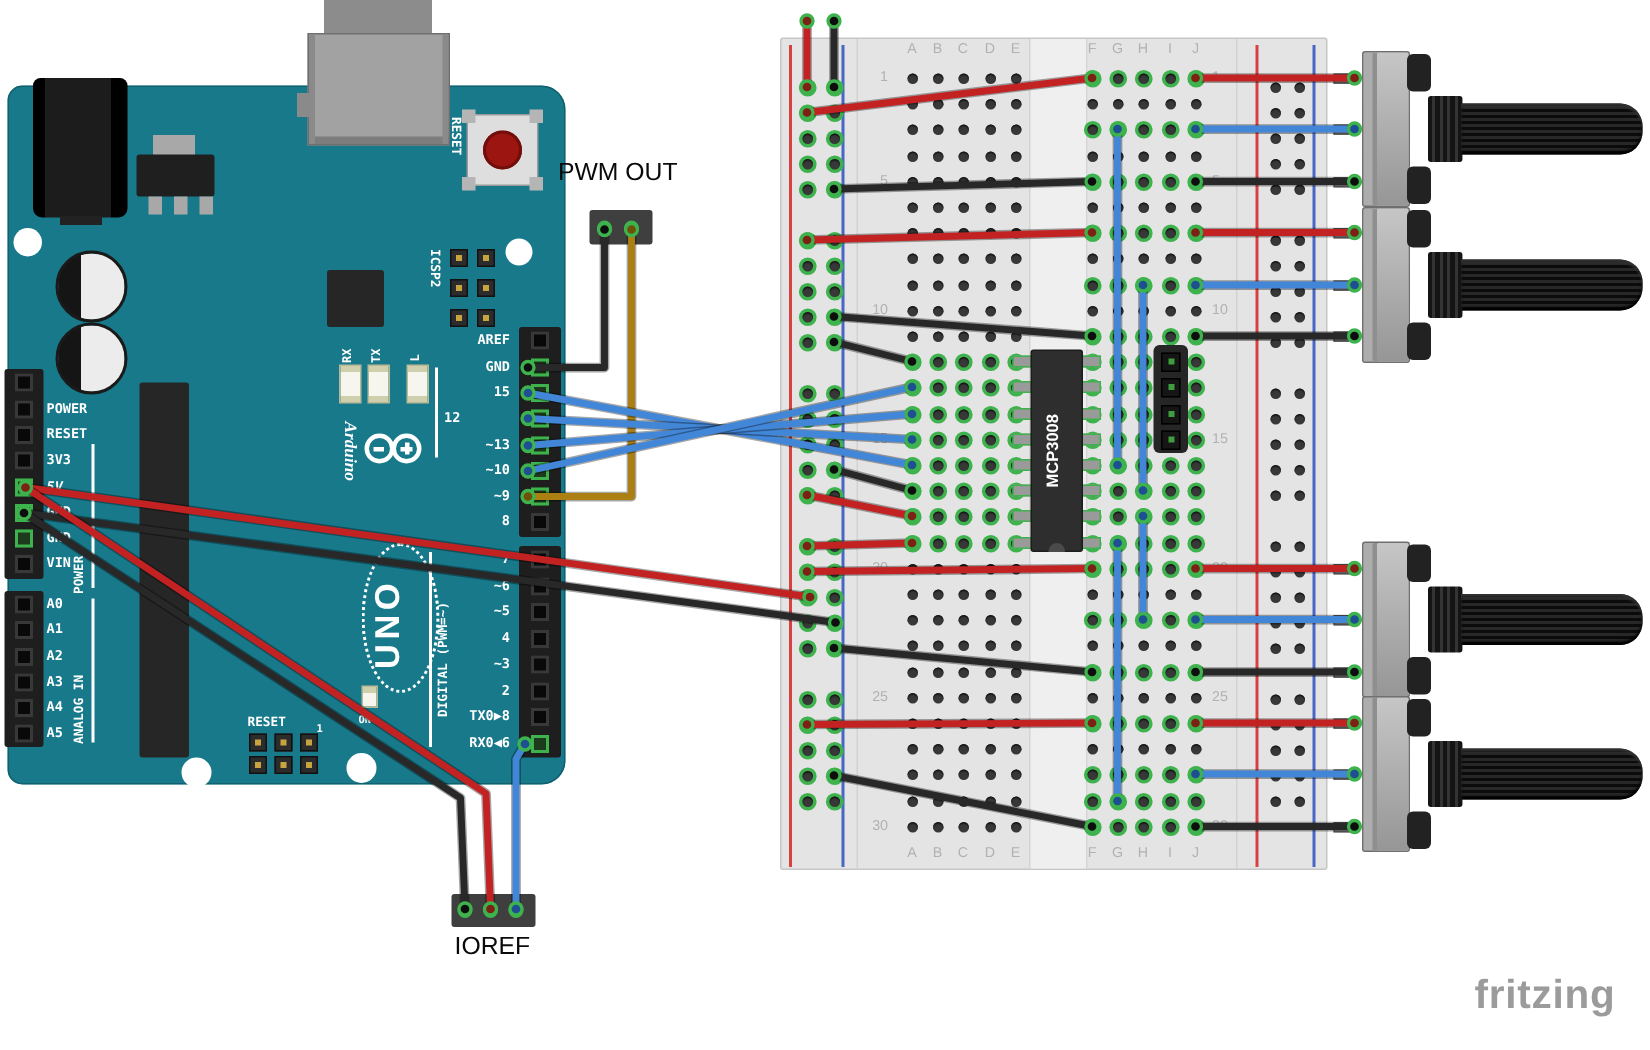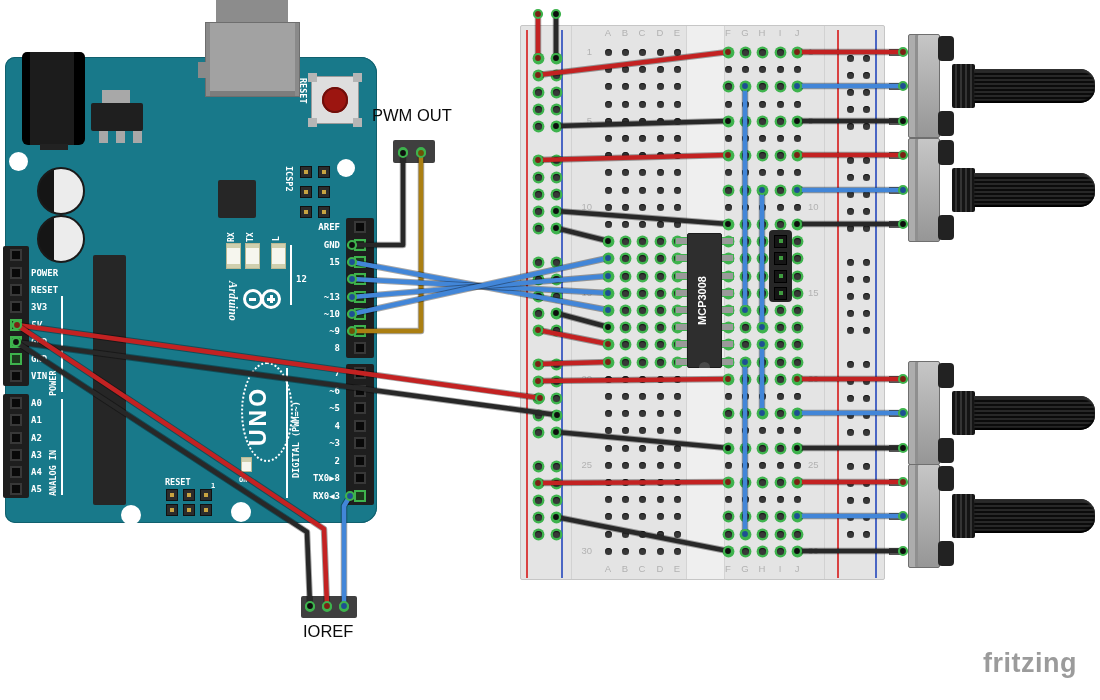--- a/index.html
+++ b/index.html
@@ -135,21 +135,21 @@
       <div class="silk" style="left: 296px; top: 403px; width: 44px; text-align: right;">~5</div>
       <div class="pin" style="left: 354px; top: 420px;"></div>
       <div class="silk" style="left: 296px; top: 421px; width: 44px; text-align: right;">4</div>
       <div class="pin" style="left: 354px; top: 437px;"></div>
       <div class="silk" style="left: 296px; top: 438px; width: 44px; text-align: right;">~3</div>
       <div class="pin" style="left: 354px; top: 455px;"></div>
       <div class="silk" style="left: 296px; top: 456px; width: 44px; text-align: right;">2</div>
       <div class="pin" style="left: 354px; top: 472px;"></div>
       <div class="silk" style="left: 296px; top: 473px; width: 44px; text-align: right;">TX0▶8</div>
       <div class="pin ring" style="left: 354px; top: 490px;"></div>
-      <div class="silk" style="left: 296px; top: 491px; width: 44px; text-align: right;">RX0◀3</div>
+      <div class="silk" style="left: 296px; top: 491px; width: 44px; text-align: right;">RX0◀6</div>
       <div class="pin" style="left: 10px; top: 249px;"></div>
       <div class="pin" style="left: 10px; top: 267px;"></div>
       <div class="silk" style="left: 31px; top: 268px;">POWER</div>
       <div class="pin" style="left: 10px; top: 284px;"></div>
       <div class="silk" style="left: 31px; top: 285px;">RESET</div>
       <div class="pin" style="left: 10px; top: 301px;"></div>
       <div class="silk" style="left: 31px; top: 302px;">3V3</div>
       <div class="pin ring" style="left: 10px; top: 319px;"></div>
       <div class="silk" style="left: 31px; top: 320px; font-style: italic;">5V</div>
       <div class="pin ring" style="left: 10px; top: 336px;"></div>

